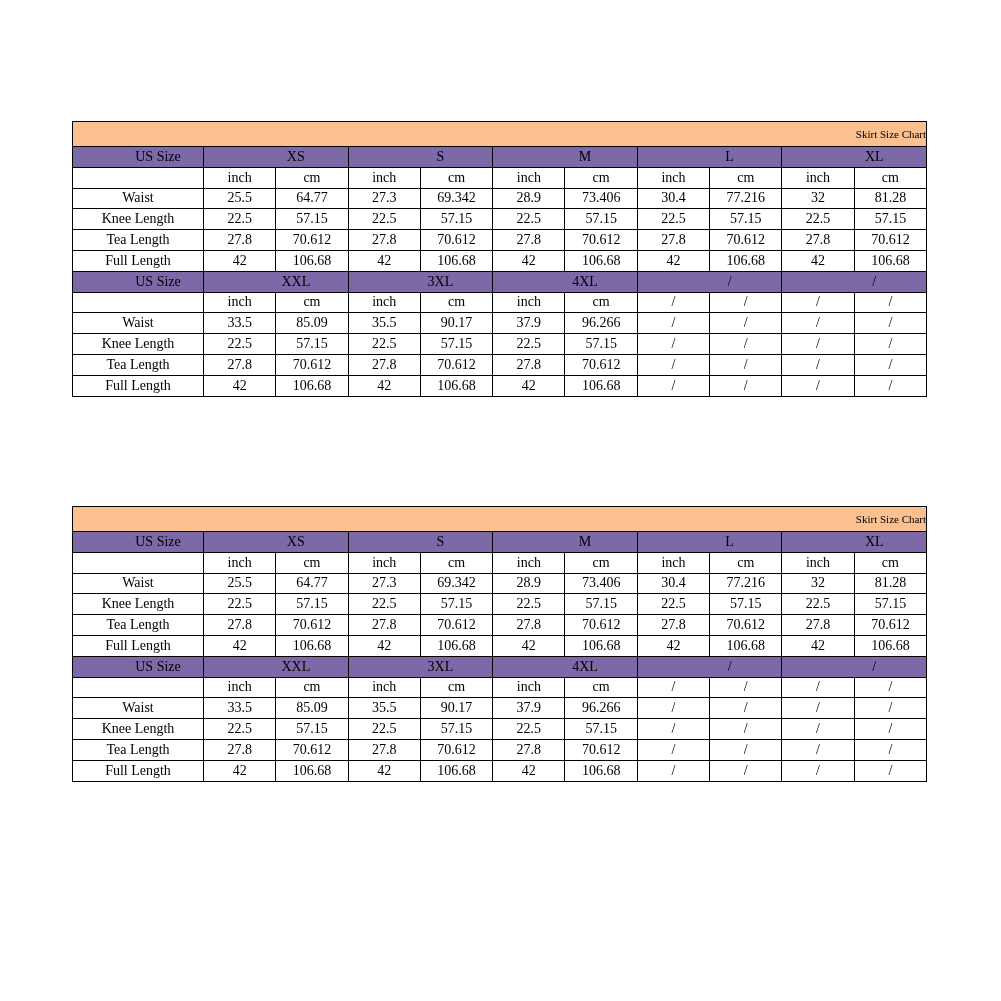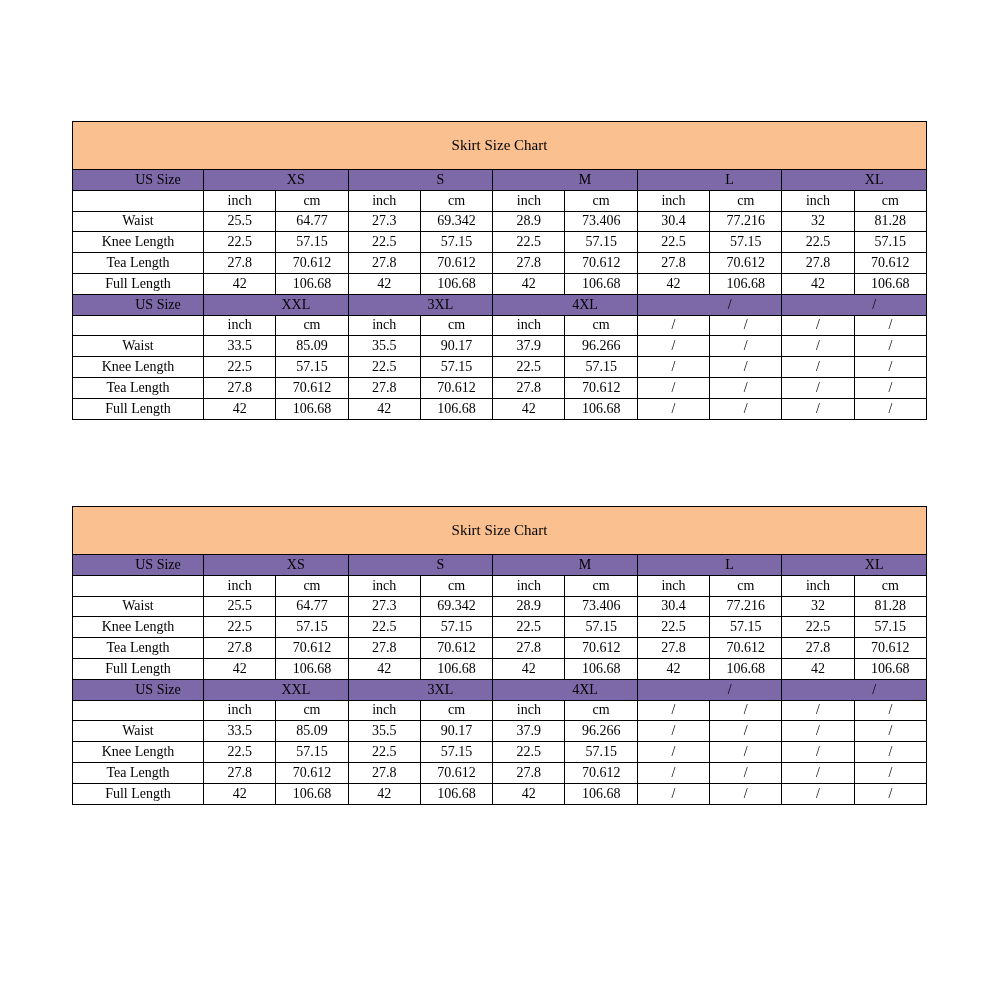--- a/index.html
+++ b/index.html
@@ -32,23 +32,24 @@
     vertical-align: middle;
     font-size: 14px;
     line-height: 1;
     padding: 0;
     height: 20.8px;
     overflow: hidden;
     white-space: nowrap;
     background: var(--cell-bg, #fff);
   }
   table.size-table tr.title-row td {
-    height: 48px;
-    font-size: 15px;
+    height: 25px;
+    font-size: 11px;
     background: var(--title-bg, #FAC090);
+    text-align: right;
   }
   table.size-table tr.size-header-row td {
     background: var(--header-bg, #7D68A8);
     padding-left: 40px;
   }
 </style>
 </head>
 <body>
 
 <div class="canvas">

